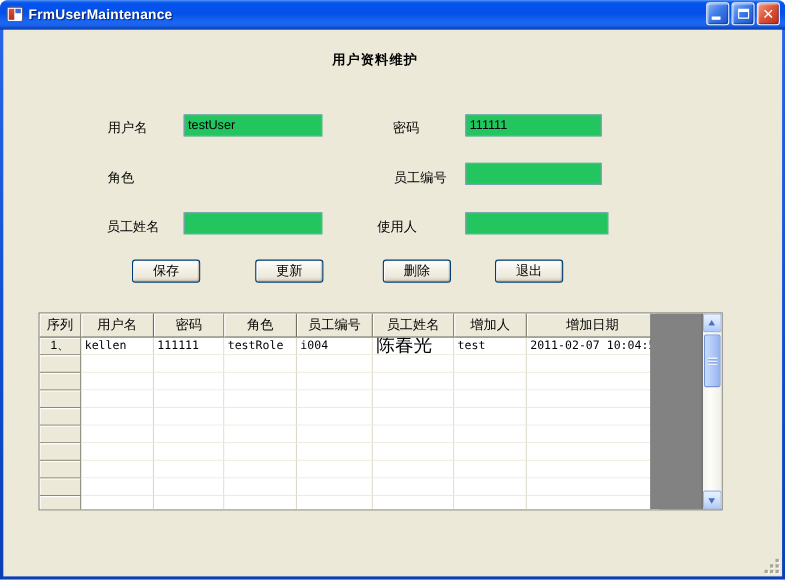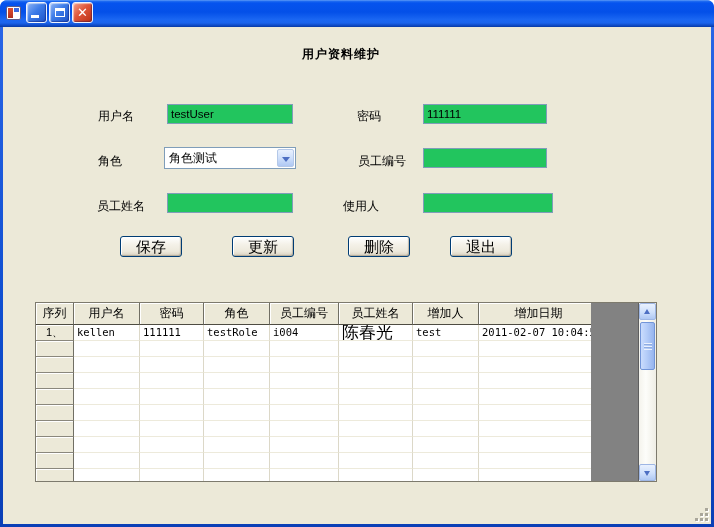--- a/index.html
+++ b/index.html
@@ -50,25 +50,25 @@
                border:1px solid #B4C8E8;
                background:linear-gradient(180deg,#E9F1FE 0%,#CFE0FB 50%,#AFC8F3 100%);
                position:relative; }
   .combo-btn .arr { position:absolute; left:4px; top:7px; width:0; height:0;
                border-left:4px solid transparent; border-right:4px solid transparent;
                border-top:5px solid #4D6FC3; }
   
   .xp-btn { position:absolute; width:62px; height:21px; border:1px solid #003C74; border-radius:3px;
             background:linear-gradient(180deg,#FFFFFF 0%,#F4F1E8 40%,#EDE9DC 75%,#D9D1C0 100%);
             box-shadow:inset 1px 1px 0 #fff, inset -1px -1px 1px rgba(150,140,120,.55);
-            font-size:15px; color:#000; text-align:center; line-height:19px; cursor:default;
+            font-size:12px; color:#000; text-align:center; line-height:19px; cursor:default;
             font-family:"Liberation Sans","DejaVu Sans",sans-serif; }
   
   .grid { position:absolute; left:32px; top:257px; width:622px; height:180px;
-          border:1px solid #7d7a6d; background:#fff; overflow:hidden;margin-top:18px; }
+          border:1px solid #7d7a6d; background:#fff; overflow:hidden; }
   .grow { display:flex; height:16px; }
   .grow-h { display:flex; height:22px; }
   .c { flex:0 0 auto; overflow:hidden; white-space:nowrap; }
   .c0{width:38px;} .c1{width:66px;} .c2{width:64px;} .c3{width:66px;}
   .c4{width:69px;} .c5{width:74px;} .c6{width:66px;} .c7{width:120px;}
   .hcell { background:#ECE9D8; border-right:1px solid #716F64; border-bottom:1px solid #4e4c42;
            box-shadow:inset 1px 1px 0 #fff; font-size:12px; text-align:center; line-height:21px; }
   .rh { background:#ECE9D8; border-right:1px solid #716F64; border-bottom:1px solid #8a877c;
         box-shadow:inset 1px 1px 0 #fff; text-align:center; font-size:11px; line-height:15px; }
   .dcell { background:#fff; border-right:1px solid #DCD8C8; border-bottom:1px solid #EDEADB;
@@ -100,20 +100,21 @@
   .g1{right:0;bottom:0;} .g2{right:5px;bottom:0;} .g3{right:0;bottom:5px;}
   .g4{right:10px;bottom:0;} .g5{right:0;bottom:10px;} .g6{right:5px;bottom:5px;}
 </style>
 </head>
 <body>
 
 <div class="window">
 
   <div class="titlebar">
     <div class="win-icon"></div>
+    <div class="title-text">FrmUserMaintenance</div>
     <div class="tb-buttons">
       <div class="tb-btn">
           <div class="glyph-min"></div>
         </div>
       <div class="tb-btn">
           <div class="glyph-max"></div>
         </div>
       <div class="tb-btn close">
           <div class="glyph-close">✕</div>
         </div>
@@ -123,26 +124,20 @@
   <div class="client">
 
     <div class="heading">用户资料维护</div>
 
     <div class="lbl" style="left:95px; top:81px;">用户名</div>
     <input class="tbox" style="left: 164px; top: 77px; width: 126px;" value="testUser">
     <div class="lbl" style="left:354px; top:81px;">密码</div>
     <input class="tbox" style="left: 420px; top: 77px; width: 124px;" value="111111">
 
     <div class="lbl" style="left:95px; top:126px;">角色</div>
-    <div class="combo" style="left:161px; top:120px; width:132px;">
-      <div class="combo-value">角色测试</div>
-      <div class="combo-btn">
-          <div class="arr"></div>
-        </div>
-    </div>
     <div class="lbl" style="left:355px; top:126px;">员工编号</div>
     <input class="tbox" style="left: 420px; top: 121px; width: 124px;" value="">
 
     <div class="lbl" style="left:94px; top:171px;">员工姓名</div>
     <input class="tbox" style="left: 164px; top: 166px; width: 126px;" value="">
     <div class="lbl" style="left:340px; top:171px;">使用人</div>
     <input class="tbox" style="left: 420px; top: 166px; width: 130px;" value="">
 
     <div class="xp-btn" style="left:117px; top:209px;">保存</div>
     <div class="xp-btn" style="left:229px; top:209px;">更新</div>

